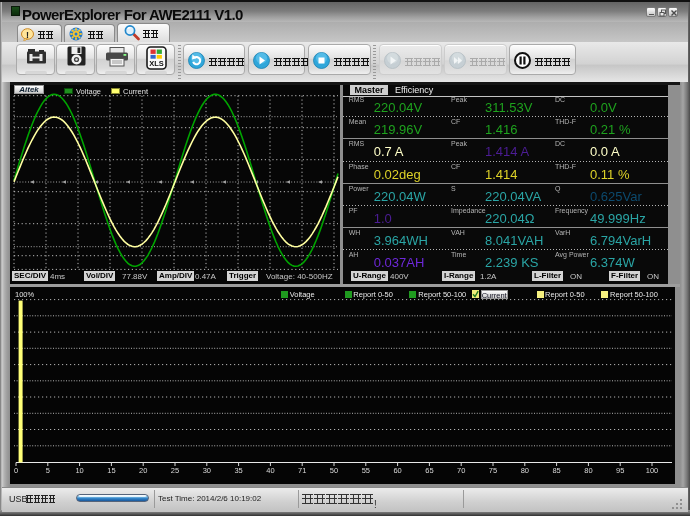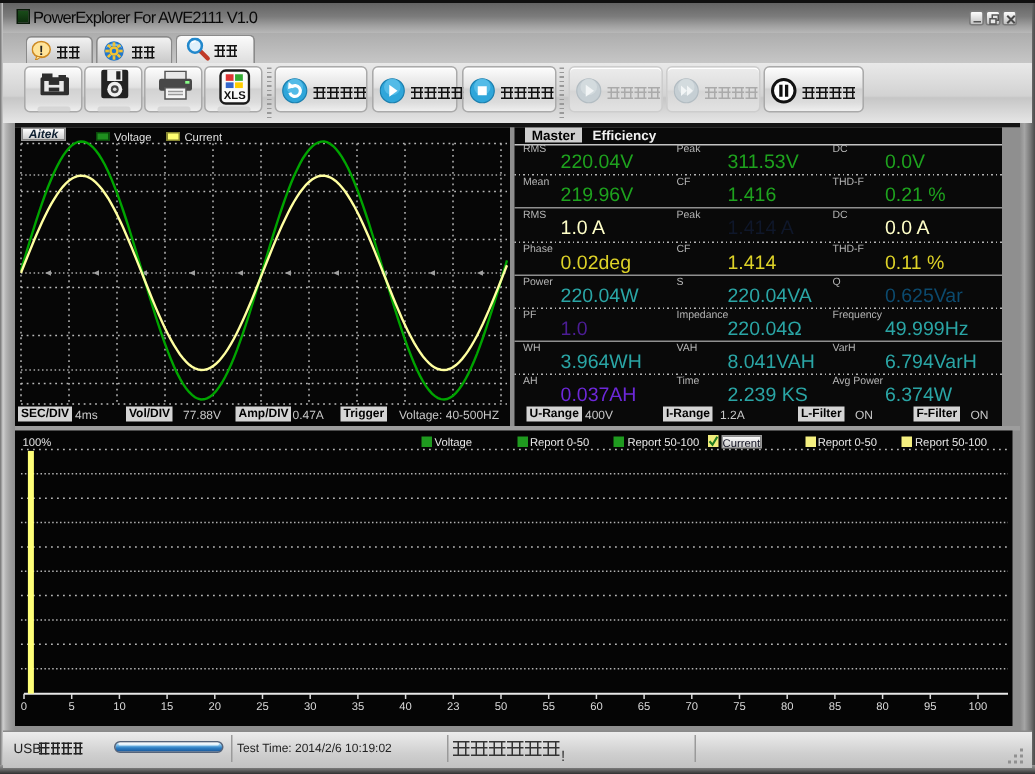--- a/index.html
+++ b/index.html
@@ -14,21 +14,21 @@
 .val{position:absolute;font-size:13px}
 .xl{position:absolute;top:466px;width:20px;text-align:center;font-size:7.5px;color:#d8d8d8}
 </style></head><body>
 
 <div class="abs" style="left:0;top:0;width:690px;height:516px;background:linear-gradient(90deg,#6f6f6f 0,#cfcfcf 2px,#b4b4b4 4px,#9d9d9d 7px,#8f8f8f 10px,#8f8f8f 680px,#a5a5a5 683px,#787878 687px,#4a4a4a 690px)"></div>
 <div class="abs" style="left:0;top:0;width:690px;height:2px;background:#101010"></div>
 <div class="abs" style="left:0;top:510px;width:690px;height:6px;background:linear-gradient(#9a9a9a,#6a6a6a 3px,#303030)"></div>
 
 <div class="abs" style="left:2px;top:2px;width:686px;height:20px;background:linear-gradient(#636363,#7c7c7c 45%,#9f9f9f 75%,#b8b8b8)"></div>
 <div class="abs" style="left:11px;top:6px;width:9px;height:10px;background:linear-gradient(#1a4d1a,#0c2d0c);border:1px solid #0a1a0a"></div>
-<div class="abs" style="left:22px;top:6px;font-size:11px;font-weight:normal;letter-spacing:-0.6px;color:#0a0a0a">PowerExplorer For AWE2111 V1.0</div>
+<div class="abs" style="left:22px;top:6px;font-size:15px;font-weight:bold;letter-spacing:-0.6px;color:#0a0a0a">PowerExplorer For AWE2111 V1.0</div>
 
 <div class="abs" style="left:646px;top:7px;width:10px;height:10px;background:linear-gradient(#fdfdfd,#c2c2c2);border:1px solid #7a7a7a;border-radius:2px">
     <div class="abs" style="left:2px;top:5.5px;width:4.5px;height:1.5px;background:#555"></div>
   </div>
 <div class="abs" style="left:657px;top:7px;width:10px;height:10px;background:linear-gradient(#fdfdfd,#c2c2c2);border:1px solid #7a7a7a;border-radius:2px">
     <svg width="8" height="8" style="position:absolute;left:0.5px;top:0.5px">
       <rect x="2.5" y="1" width="4" height="3.5" fill="none" stroke="#555"></rect>
       <rect x="1" y="3.5" width="4" height="3.5" fill="#e8e8e8" stroke="#555"></rect>
     </svg>
   </div>
@@ -238,40 +238,40 @@
 <div class="badge" style="left:84px;top:271px">Vol/DIV</div>
 <div class="abs" style="left:122px;top:272px;font-size:8px;color:#c8c8c8">77.88V</div>
 <div class="badge" style="left:157px;top:271px">Amp/DIV</div>
 <div class="abs" style="left:195px;top:272px;font-size:8px;color:#c8c8c8">0.47A</div>
 <div class="badge" style="left:227px;top:271px">Trigger</div>
 <div class="abs" style="left:266px;top:272px;font-size:8px;color:#c8c8c8">Voltage: 40-500HZ</div>
 
 <div class="abs" style="left:343px;top:85px;width:325px;height:199px;background:#090909"></div>
 <div class="abs" style="left:668px;top:85px;width:12px;height:199px;background:#8f8f8f"></div>
 <div class="abs" style="left:350px;top:85px;width:38px;height:10px;background:#cecece;color:#000;font-weight:bold;font-size:9px;line-height:10px;text-align:center">Master</div>
-<div class="abs" style="left:395px;top:85px;font-weight:bold;font-size:9px;color:#f0f0f0">Efficiency</div>
+<div class="abs" style="left:395px;top:85px;font-weight:normal;font-size:9px;color:#f0f0f0">Efficiency</div>
 <div class="abs" style="left:343px;top:95.5px;width:325px;height:1px;background:#c4c4c4"></div>
 <div class="lbl" style="left:348.7px;top:96.0px">RMS</div>
 <div class="val" style="left:373.7px;top:100.0px;color:#1ea21e">220.04V</div>
 <div class="lbl" style="left:451px;top:96.0px">Peak</div>
 <div class="val" style="left:485px;top:100.0px;color:#1ea21e">311.53V</div>
 <div class="lbl" style="left:555px;top:96.0px">DC</div>
 <div class="val" style="left:590px;top:100.0px;color:#1ea21e">0.0V</div>
 <div class="abs" style="left:343px;top:116.2px;width:325px;height:1px;background:repeating-linear-gradient(90deg,#b4b4b4 0,#b4b4b4 1px,transparent 1px,transparent 3px)"></div>
 <div class="lbl" style="left:348.7px;top:118.2px">Mean</div>
 <div class="val" style="left:373.7px;top:122.2px;color:#1ea21e">219.96V</div>
 <div class="lbl" style="left:451px;top:118.2px">CF</div>
 <div class="val" style="left:485px;top:122.2px;color:#1ea21e">1.416</div>
 <div class="lbl" style="left:555px;top:118.2px">THD-F</div>
 <div class="val" style="left:590px;top:122.2px;color:#1ea21e">0.21 %</div>
 <div class="abs" style="left:343px;top:138.4px;width:325px;height:1px;background:#8f8f8f"></div>
 <div class="lbl" style="left:348.7px;top:140.4px">RMS</div>
-<div class="val" style="left:373.7px;top:144.4px;color:#ffffc8">1.0 A</div>
+<div class="val" style="left:373.7px;top:144.4px;color:#ffffc8">0.7 A</div>
 <div class="lbl" style="left:451px;top:140.4px">Peak</div>
-<div class="val" style="left:485px;top:144.4px;color:#0f172a">1.414 A</div>
+<div class="val" style="left:485px;top:144.4px;color:#4c1d95">1.414 A</div>
 <div class="lbl" style="left:555px;top:140.4px">DC</div>
 <div class="val" style="left:590px;top:144.4px;color:#ffffc8">0.0 A</div>
 <div class="abs" style="left:343px;top:160.6px;width:325px;height:1px;background:repeating-linear-gradient(90deg,#b4b4b4 0,#b4b4b4 1px,transparent 1px,transparent 3px)"></div>
 <div class="lbl" style="left:348.7px;top:162.6px">Phase</div>
 <div class="val" style="left:373.7px;top:166.6px;color:#ddd228">0.02deg</div>
 <div class="lbl" style="left:451px;top:162.6px">CF</div>
 <div class="val" style="left:485px;top:166.6px;color:#ddd228">1.414</div>
 <div class="lbl" style="left:555px;top:162.6px">THD-F</div>
 <div class="val" style="left:590px;top:166.6px;color:#ddd228">0.11 %</div>
 <div class="abs" style="left:343px;top:182.8px;width:325px;height:1px;background:#8f8f8f"></div>
@@ -373,21 +373,21 @@
 </svg>
 <div class="xl" style="left:6.0px">0</div>
 <div class="xl" style="left:37.8px">5</div>
 <div class="xl" style="left:69.6px">10</div>
 <div class="xl" style="left:101.4px">15</div>
 <div class="xl" style="left:133.2px">20</div>
 <div class="xl" style="left:165.0px">25</div>
 <div class="xl" style="left:196.8px">30</div>
 <div class="xl" style="left:228.6px">35</div>
 <div class="xl" style="left:260.4px">40</div>
-<div class="xl" style="left:292.2px">23</div>
+<div class="xl" style="left:292.2px">71</div>
 <div class="xl" style="left:324.0px">50</div>
 <div class="xl" style="left:355.8px">55</div>
 <div class="xl" style="left:387.6px">60</div>
 <div class="xl" style="left:419.4px">65</div>
 <div class="xl" style="left:451.2px">70</div>
 <div class="xl" style="left:483.0px">75</div>
 <div class="xl" style="left:514.8px">80</div>
 <div class="xl" style="left:546.6px">85</div>
 <div class="xl" style="left:578.4px">80</div>
 <div class="xl" style="left:610.2px">95</div>

